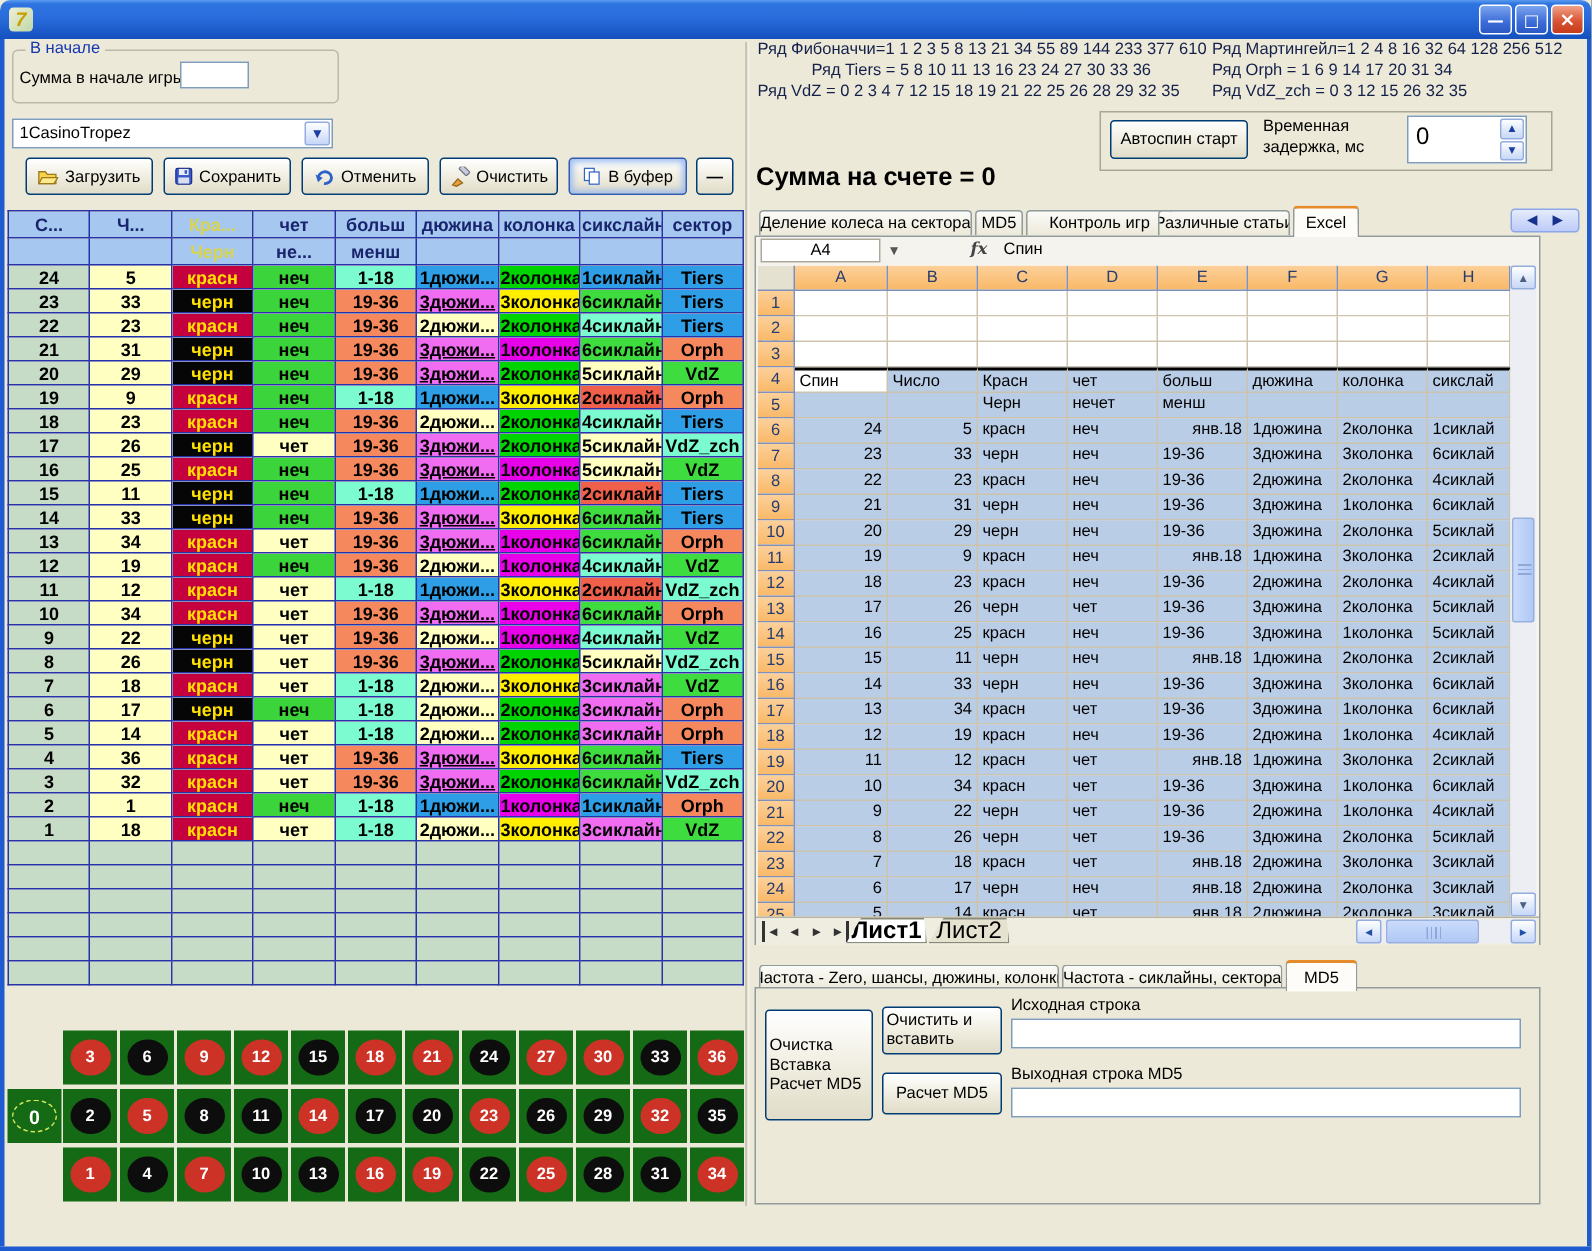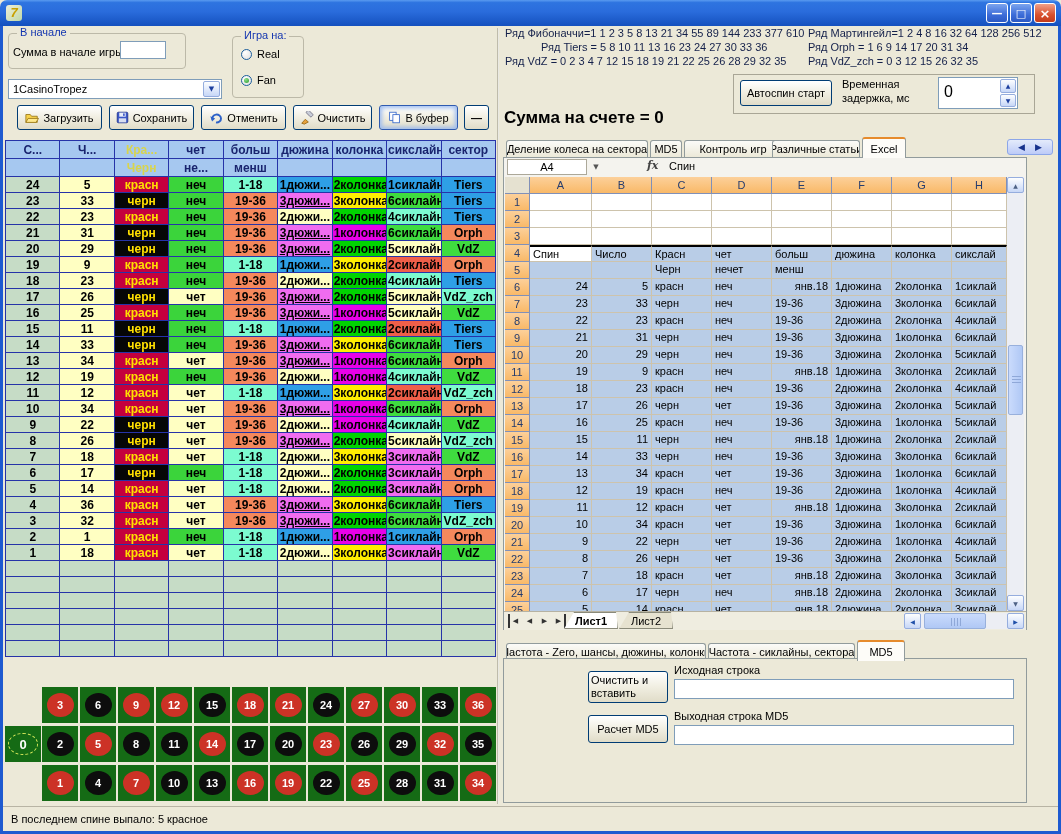--- a/index.html
+++ b/index.html
@@ -126,21 +126,21 @@
   .vthumb{position:absolute;left:1px;top:168px;width:15px;height:70px;border:1px solid #98B0DC;border-radius:2px;
     background:linear-gradient(90deg,#CADBFC,#B0C8F5);}
   .vthumb::after{content:"";position:absolute;left:3px;top:30px;width:9px;height:8px;
     background:repeating-linear-gradient(180deg,#8FA8D8 0 1px,transparent 1px 3px);}
   .sheetbar{position:absolute;left:0;top:453px;width:522px;height:19px;background:#EFEDE0;border-top:1px solid #B6B2A2;}
   .navbtn{position:absolute;top:2px;width:13px;height:14px;display:flex;align-items:center;justify-content:center;
     font-family:"DejaVu Sans",sans-serif;font-size:7px;color:#333;}
   .navbtn.bar-l{border-left:2px solid #333;} .navbtn.bar-r{border-right:2px solid #333;}
   .stab{position:absolute;top:0;height:17px;background:#E6E2D0;border:1px solid #8A8A7A;
     clip-path:polygon(10px 0,calc(100% - 2px) 0,100% 100%,0 100%);
-    display:flex;align-items:center;justify-content:center;font-size:11px;}
+    display:flex;align-items:center;justify-content:center;font-size:16px;}
   .stab.active{background:#fff;font-weight:bold;z-index:2;}
   .hscroll{position:absolute;left:400px;top:1px;width:120px;height:16px;background:#ECEEF4;}
   .hthumb{position:absolute;left:20px;top:0;width:62px;height:16px;border:1px solid #98B0DC;border-radius:2px;
     background:linear-gradient(180deg,#CADBFC,#B0C8F5);}
   .hthumb::after{content:"";position:absolute;left:26px;top:4px;width:10px;height:8px;
     background:repeating-linear-gradient(90deg,#8FA8D8 0 1px,transparent 1px 3px);}
   .hbtn{position:absolute;top:0;width:17px;height:16px;border:1px solid #95ADDE;border-radius:2px;
     background:linear-gradient(180deg,#FDFEFF,#C7D7F7);display:flex;align-items:center;justify-content:center;
     font-family:"DejaVu Sans",sans-serif;font-size:6px;color:#2050A8;}
   
@@ -161,37 +161,26 @@
       <div class="wbtn close">×</div>
     </div>
   </div>
 
   <div class="client"></div>
   <div class="b-left"></div>
   <div class="b-right"></div>
   <div class="b-bottom"></div>
   <div class="divider"></div>
 
-  <div class="groupbox" style="left:8px;top:33px;width:178px;height:36px;">
+  <div class="groupbox" style="left:8px;top:33px;width:218px;height:36px;">
     <span class="gtitle">В начале</span>
   </div>
   <div class="lbl" style="left:13px;top:46px;">Сумма в начале игры</div>
   <input class="tinput" style="left: 120px; top: 41px; width: 46px; height: 18px;" value="">
 
-  <div class="groupbox" style="left:232px;top:36px;width:72px;height:62px;">
-    <span class="gtitle">Игра на:</span>
-    <div class="radio" style="left:8px;top:11px;">
-      <span class="rcirc"></span>
-      <span>Real</span>
-    </div>
-    <div class="radio" style="left:8px;top:37px;">
-      <span class="rcirc on"></span>
-      <span>Fan</span>
-    </div>
-  </div>
 
   <div class="combo">
     <span>1CasinoTropez</span>
     <span class="carr">▼</span>
   </div>
 
   <div class="xpbtn" style="left:17px;top:105px;width:85px;">
     <span class="toolbar-icon">
       <svg viewBox="0 0 16 16" width="14" height="14">
           <path d="M1 13 L1 4 L6 4 L7.5 6 L14 6 L14 13 Z" fill="#F8D24A" stroke="#9C7A1E"></path>
@@ -1089,24 +1078,22 @@
       </div>
     </div>
   </div>
 
   <div class="tabstrip" id="bottom-tabs" style="left:503px;top:640px;width:540px;">
       <div class="xtab" style="left: 3px; width: 200px;">Частота - Zero, шансы, дюжины, колонки</div>
       <div class="xtab" style="left: 205px; width: 147px;">Частота - сиклайны, сектора</div>
       <div class="xtab active" style="left: 354px; width: 48px;">MD5</div>
     </div>
   <div class="md5-panel">
+    <div class="xpbtn" style="left:6px;top:14px;width:72px;height:74px;">Очистка Вставка Расчет MD5</div>
     <div class="xpbtn" style="left:84px;top:12px;width:80px;height:32px;">Очистить и вставить</div>
     <div class="xpbtn" style="left:84px;top:56px;width:80px;height:28px;">Расчет MD5</div>
     <div class="lbl" style="left:170px;top:5px;">Исходная строка</div>
     <input class="tinput" style="left: 170px; top: 20px; width: 340px; height: 20px;" value="">
     <div class="lbl" style="left:170px;top:51px;">Выходная строка MD5</div>
     <input class="tinput" style="left: 170px; top: 66px; width: 340px; height: 20px;" value="">
   </div>
 
-  <div class="statusbar">
-    <span>В последнем спине выпало: 5 красное</span>
-  </div>
 </div>
 
 </body></html>

